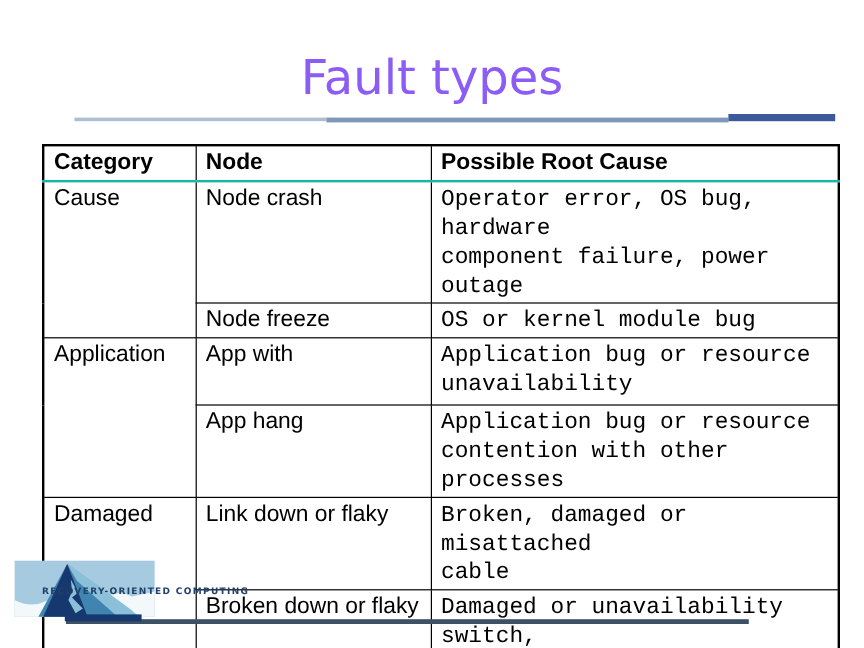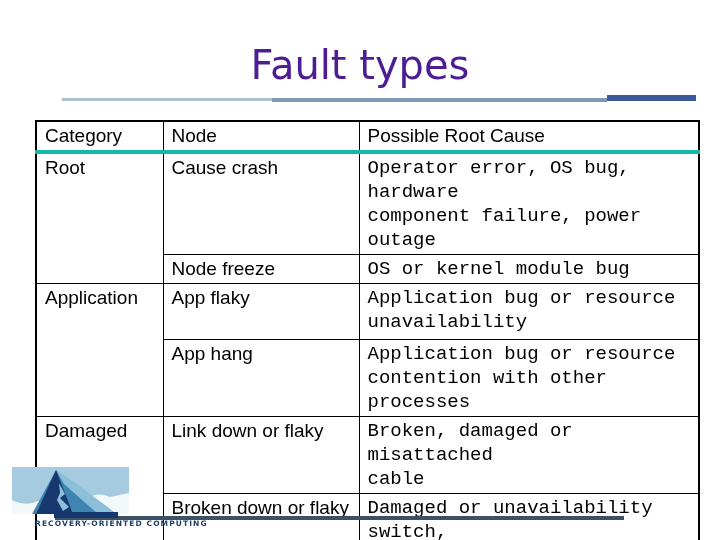--- a/index.html
+++ b/index.html
@@ -12,21 +12,21 @@
     color: #000;
   }
   .title {
     position: absolute;
     top: 42px; left: 0; width: 720px;
     margin: 0;
     text-align: center;
     font-family: "DejaVu Sans", sans-serif;
     font-weight: 400;
     font-size: 40px;
-    color: #4c1d95;
+    color: #8b5cf6;
     letter-spacing: 0px;
   }
   .rule-seg { position: absolute; }
   .rule-light { left: 62px;  top: 98px; width: 210px; height: 3px; background: #aec0cf; }
   .rule-mid   { left: 272px; top: 98px; width: 335px; height: 4px; background: #7e99b8; }
   .rule-dark  { left: 607px; top: 95px; width: 89px;  height: 6px; background: #3a5a9b; }
 
   table.fault-table {
     position: absolute;
     left: 35px; top: 120px;
@@ -38,40 +38,40 @@
     line-height: 24px;
   }
   .fault-table th, .fault-table td {
     border: 1.5px solid #000;
     padding: 2px 7px 2px 8px;
     vertical-align: top;
     text-align: left;
     overflow: hidden;
   }
   .fault-table th {
-    border-bottom: 4px solid #14b8a6;
-    font-weight: normal;
+    border-bottom: 2px solid #14b8a6;
+    font-weight: bold;
   }
   .fault-table td.cause { white-space: pre-line; font-family: Liberation Mono, monospace; }
 
   .footer-line {
     position: absolute;
     left: 55px; top: 516px;
     width: 569px; height: 4px;
     background: #3d5165;
     z-index: 1;
   }
   .logo {
     position: absolute;
     left: 12px; top: 467px;
     z-index: 2;
   }
   .logo-caption {
     position: absolute;
-    left: 35px; top: 519px;
+    left: 35px; top: 488px;
     z-index: 3;
     font-family: "DejaVu Sans", sans-serif;
     font-size: 7.5px;
     font-weight: bold;
     letter-spacing: 1.1px;
     color: #1f4068;
     white-space: nowrap;
   }
 </style>
 </head>
@@ -91,32 +91,32 @@
   </colgroup>
   <thead>
     <tr style="height:28px">
       <th>Category</th>
       <th>Node</th>
       <th>Possible Root Cause</th>
     </tr>
   </thead>
   <tbody>
     <tr style="height:59px">
-      <td rowspan="2">Root</td>
-      <td>Cause crash</td>
+      <td rowspan="2">Cause</td>
+      <td>Node crash</td>
       <td class="cause">Operator error, OS bug, hardware
 component failure, power outage</td>
     </tr>
     <tr style="height:27px">
       <td>Node freeze</td>
       <td class="cause">OS or kernel module bug</td>
     </tr>
     <tr style="height:56px">
       <td rowspan="2">Application</td>
-      <td>App flaky</td>
+      <td>App with</td>
       <td class="cause">Application bug or resource
 unavailability</td>
     </tr>
     <tr style="height:57px">
       <td>App hang</td>
       <td class="cause">Application bug or resource
 contention with other processes</td>
     </tr>
     <tr style="height:55px">
       <td rowspan="2">Damaged</td>

